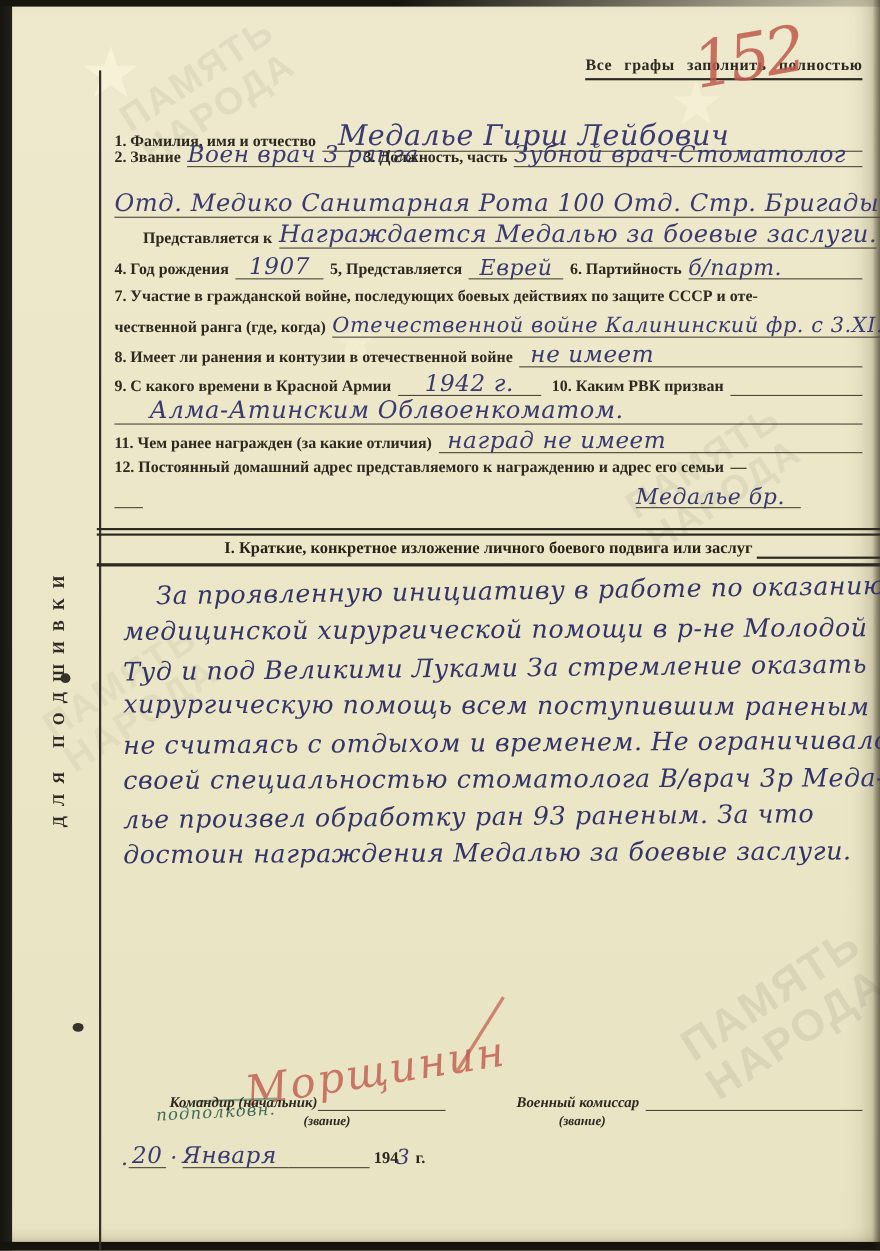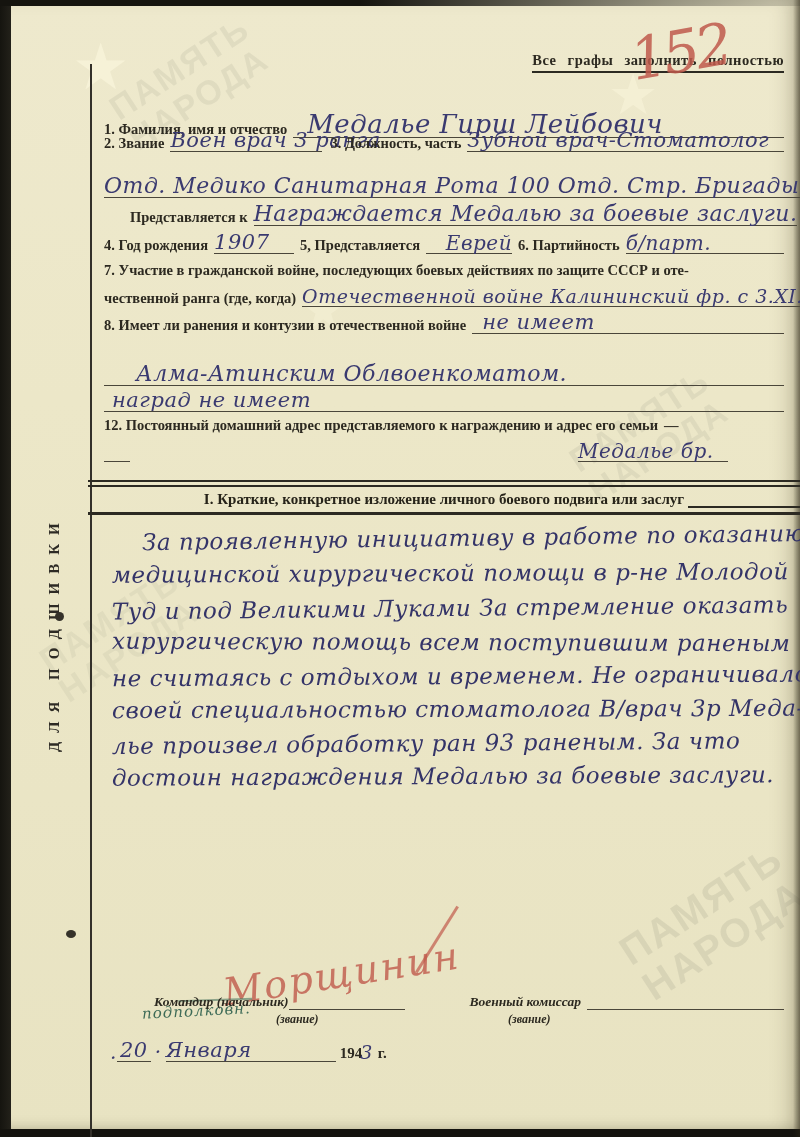--- a/index.html
+++ b/index.html
@@ -118,45 +118,52 @@
     <span class="fill wl hw" style="font-size:22px;">Отд. Медико Санитарная Рота 100 Отд. Стр. Бригады.</span>
   </div>
 
   <div class="row" style="top:198px;height:28px;">
     <span class="lbl" style="padding-left:26px;">Представляется к</span>
     <span class="fill wl hw" style="font-size:22px;">Награждается Медалью за боевые заслуги.</span>
   </div>
 
   <div class="row" style="top:226px;height:28px;">
     <span class="lbl">4. Год рождения</span>
-    <span class="wl hw" style="width:80px;font-size:21px;text-align:left;">1907</span>
+    <span class="wl hw" style="width:80px;font-size:21px;text-align:center;">1907</span>
     <span class="lbl" style="padding-left:6px;">5, Представляется</span>
-    <span class="wl hw" style="width:86px;font-size:20px;text-align:right;">Еврей</span>
+    <span class="wl hw" style="width:86px;font-size:20px;text-align:center;">Еврей</span>
     <span class="lbl" style="padding-left:6px;">6. Партийность</span>
     <span class="fill wl hw" style="font-size:20px;">б/парт.</span>
   </div>
 
   <div class="plain" style="top:262px;">7. Участие в гражданской войне, последующих боевых действиях по защите СССР и оте-</div>
 
   <div class="row" style="top:278px;height:29px;">
     <span class="lbl">чественной ранга (где, когда)</span>
     <span class="fill wl hw" style="font-size:19px;">Отечественной войне Калининский фр. с 3.XI.42.</span>
   </div>
 
   <div class="row" style="top:306px;height:28px;">
     <span class="lbl">8. Имеет ли ранения и контузии в отечественной войне</span>
     <span class="fill wl hw" style="font-size:21px;padding-left:10px;">не имеет</span>
   </div>
 
+  <div class="row" style="top:332px;height:28px;">
+    <span class="lbl">9. С какого времени в Красной Армии</span>
+    <span class="wl hw" style="width:130px;font-size:21px;text-align:center;">1942 г.</span>
+    <span class="lbl" style="padding-left:10px;">10. Каким РВК призван</span>
+    <span class="fill wl"></span>
+  </div>
 
   <div class="row" style="top:356px;height:30px;">
     <span class="fill wl hw" style="font-size:22px;padding-left:32px;">Алма-Атинским Облвоенкоматом.</span>
   </div>
 
   <div class="row" style="top:384px;height:28px;">
+    <span class="lbl">11. Чем ранее награжден (за какие отличия)</span>
     <span class="fill wl hw" style="font-size:21px;padding-left:8px;">наград не имеет</span>
   </div>
 
   <div class="row" style="top:414px;height:20px;">
     <span class="lbl">12. Постоянный домашний адрес представляемого к награждению и адрес его семьи</span>
     <span>—</span>
   </div>
 
   <div class="row" style="top:434px;height:28px;">
     <span class="wl" style="width:26px;"></span>

